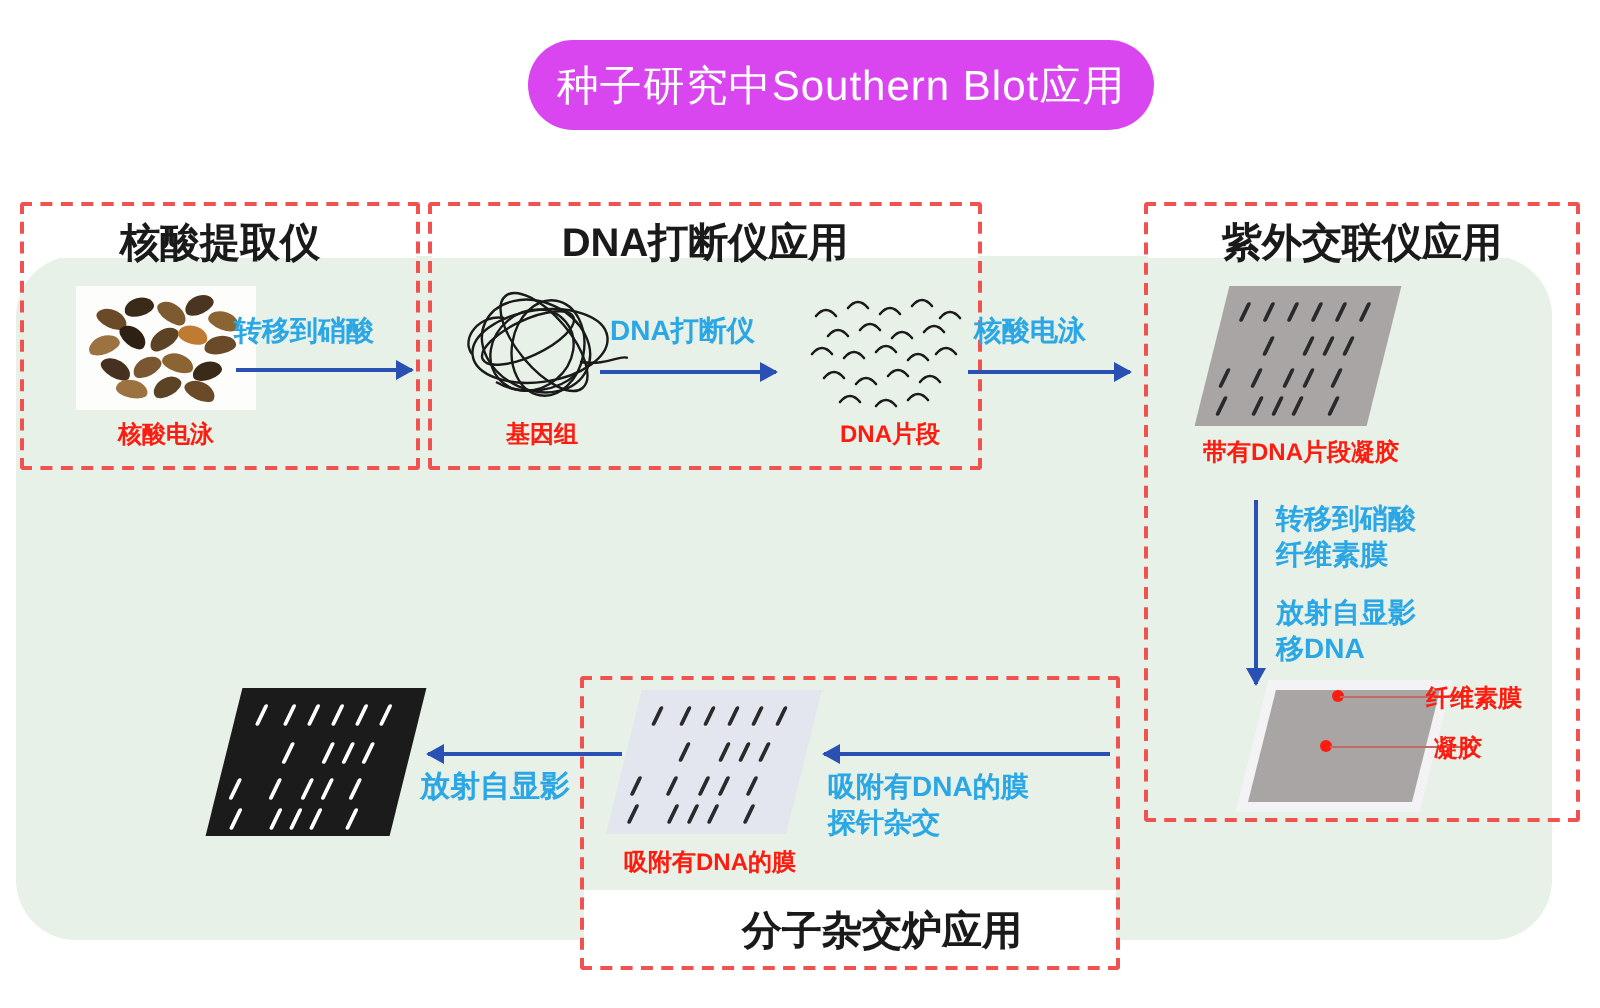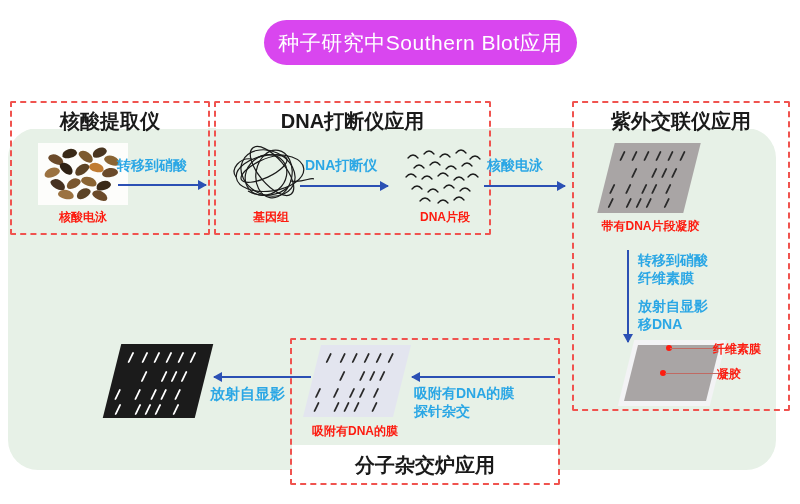--- a/index.html
+++ b/index.html
@@ -42,21 +42,21 @@
 
   .panel-title{
     position:absolute;
     font-size:20px;font-weight:bold;color:#1a1a1a;
     white-space:nowrap;
     text-align:center;
   }
   #title-extract{left:10px;top:108px;width:200px;}
   #title-shear{left:214px;top:108px;width:277px;}
   #title-uv{left:572px;top:108px;width:218px;}
-  #title-hyb{left:290px;top:452px;width:270px;}
+  #title-hyb{left:306px;top:452px;width:270px;}
 
   
   .lbl-red{
     position:absolute;color:#fd1c10;font-size:12px;font-weight:bold;
     white-space:nowrap;text-align:center;
   }
   .lbl-blue{
     position:absolute;color:#2ba7e5;font-size:14px;font-weight:bold;
     white-space:nowrap;line-height:1.25;
   }

